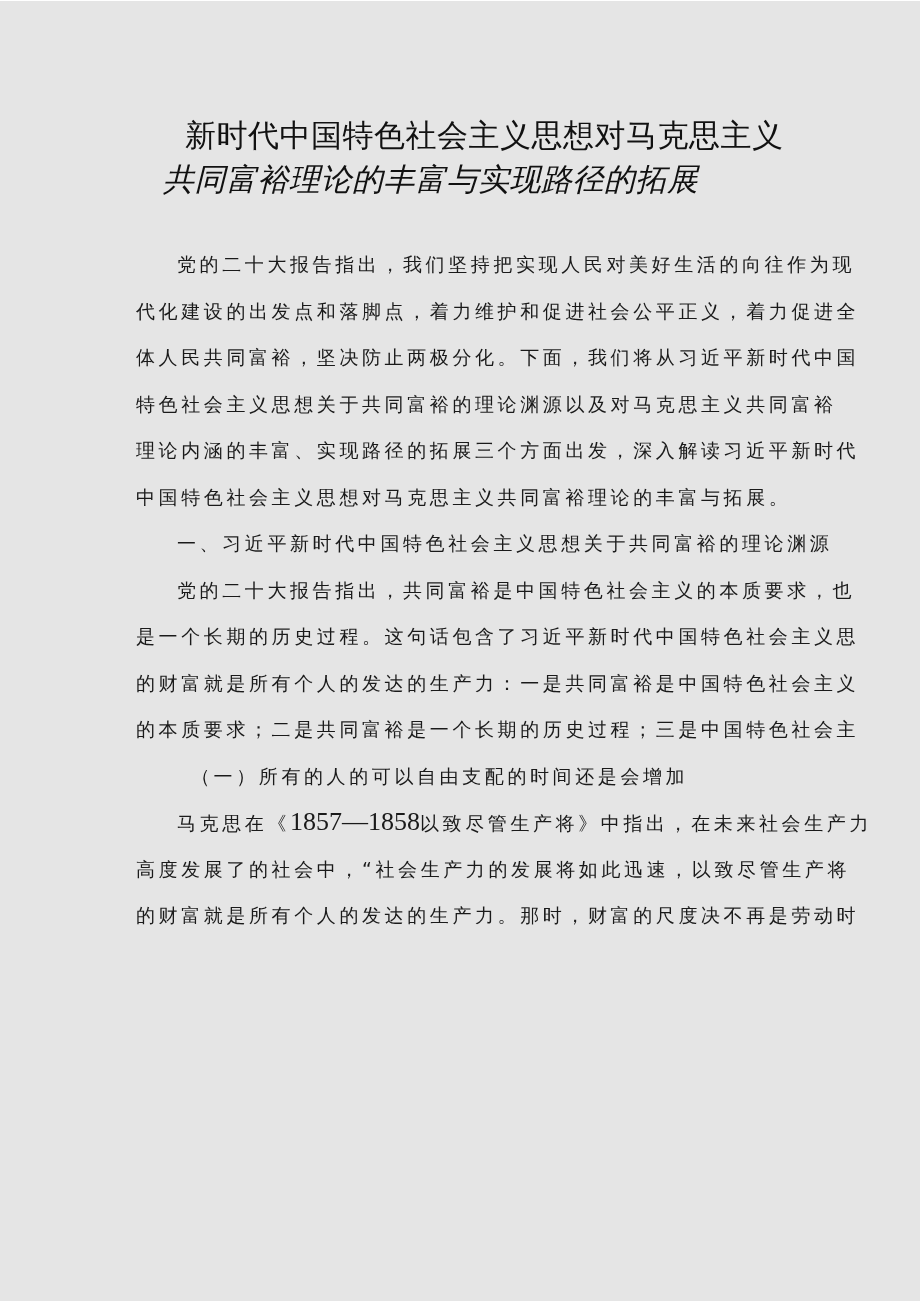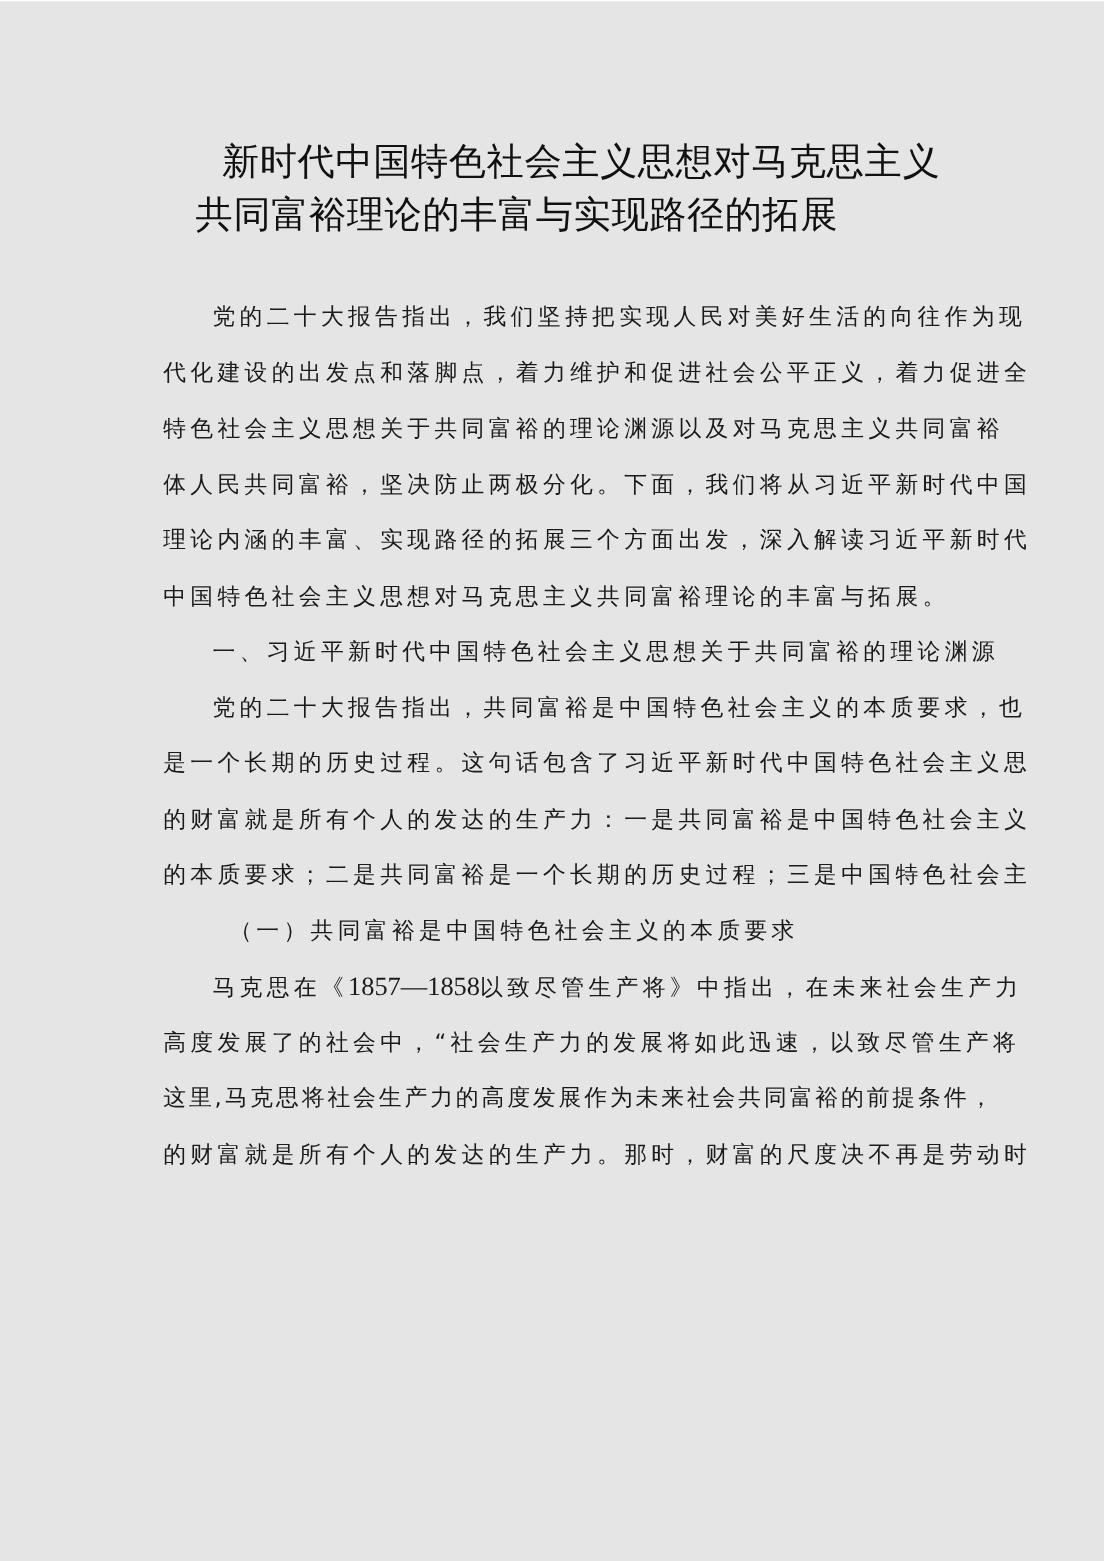--- a/index.html
+++ b/index.html
@@ -29,71 +29,70 @@
       width: 660px;
       font-family: "DejaVu Sans", "Liberation Sans", sans-serif;
       font-size: 31px;
       line-height: 44px;
       color: #111;
       margin: 0;
       font-weight: normal;
       white-space: nowrap;
     }
     .title .l1 { display: block; padding-left: 55px; letter-spacing: 0.5px; }
-    .title .l2 { display: block; padding-left: 33px; letter-spacing: 0.5px; }
+    .title .l2 { display: block; padding-left: 33px; letter-spacing: 0.5px; font-style: italic; }
 
     .body-text {
       position: absolute;
       left: 136px;
       width: 650px;
       font-family: "DejaVu Sans", "Liberation Sans", sans-serif;
       font-size: 19px;
       letter-spacing: 3.6px;
       line-height: 46.5px;
       color: #1a1a1a;
     }
     .line {
       display: block;
       white-space: nowrap;
       height: 46.5px;
     }
     .indent { padding-left: 41px; }
     .indent2 { padding-left: 55px; }
     .latin {
       font-family: "Liberation Serif", "DejaVu Serif", serif;
-      font-size: 22px;
+      font-size: 26px;
       letter-spacing: 0;
     }
   </style>
 </head>
 <body>
 
 <div class="page">
 
   <h1 class="title" style="top:112px;">
     <span class="l1">新时代中国特色社会主义思想对马克思主义</span>
     <span class="l2">共同富裕理论的丰富与实现路径的拓展</span>
   </h1>
 
   <div class="body-text" style="top:240px;">
     <span class="line indent">党的二十大报告指出，我们坚持把实现人民对美好生活的向往作为现</span>
     <span class="line">代化建设的出发点和落脚点，着力维护和促进社会公平正义，着力促进全</span>
+    <span class="line">体人民共同富裕，坚决防止两极分化。下面，我们将从习近平新时代中国</span>
     <span class="line">特色社会主义思想关于共同富裕的理论渊源以及对马克思主义共同富裕</span>
-    <span class="line">体人民共同富裕，坚决防止两极分化。下面，我们将从习近平新时代中国</span>
     <span class="line">理论内涵的丰富、实现路径的拓展三个方面出发，深入解读习近平新时代</span>
     <span class="line">中国特色社会主义思想对马克思主义共同富裕理论的丰富与拓展。</span>
 
     <span class="line indent">一、习近平新时代中国特色社会主义思想关于共同富裕的理论渊源</span>
 
     <span class="line indent">党的二十大报告指出，共同富裕是中国特色社会主义的本质要求，也</span>
     <span class="line">是一个长期的历史过程。这句话包含了习近平新时代中国特色社会主义思</span>
     <span class="line">的财富就是所有个人的发达的生产力：一是共同富裕是中国特色社会主义</span>
     <span class="line">的本质要求；二是共同富裕是一个长期的历史过程；三是中国特色社会主</span>
 
-    <span class="line indent2">（一）共同富裕是中国特色社会主义的本质要求</span>
+    <span class="line indent2">（一）所有的人的可以自由支配的时间还是会增加</span>
 
     <span class="line indent"><span>马克思在《</span><span class="latin">1857—1858</span><span>以致尽管生产将》中指出，在未来社会生产力</span></span>
     <span class="line">高度发展了的社会中，“社会生产力的发展将如此迅速，以致尽管生产将</span>
-    <span class="line" style="letter-spacing:2.4px;">这里,马克思将社会生产力的高度发展作为未来社会共同富裕的前提条件，</span>
     <span class="line">的财富就是所有个人的发达的生产力。那时，财富的尺度决不再是劳动时</span>
   </div>
 
 </div>
 
 </body></html>

